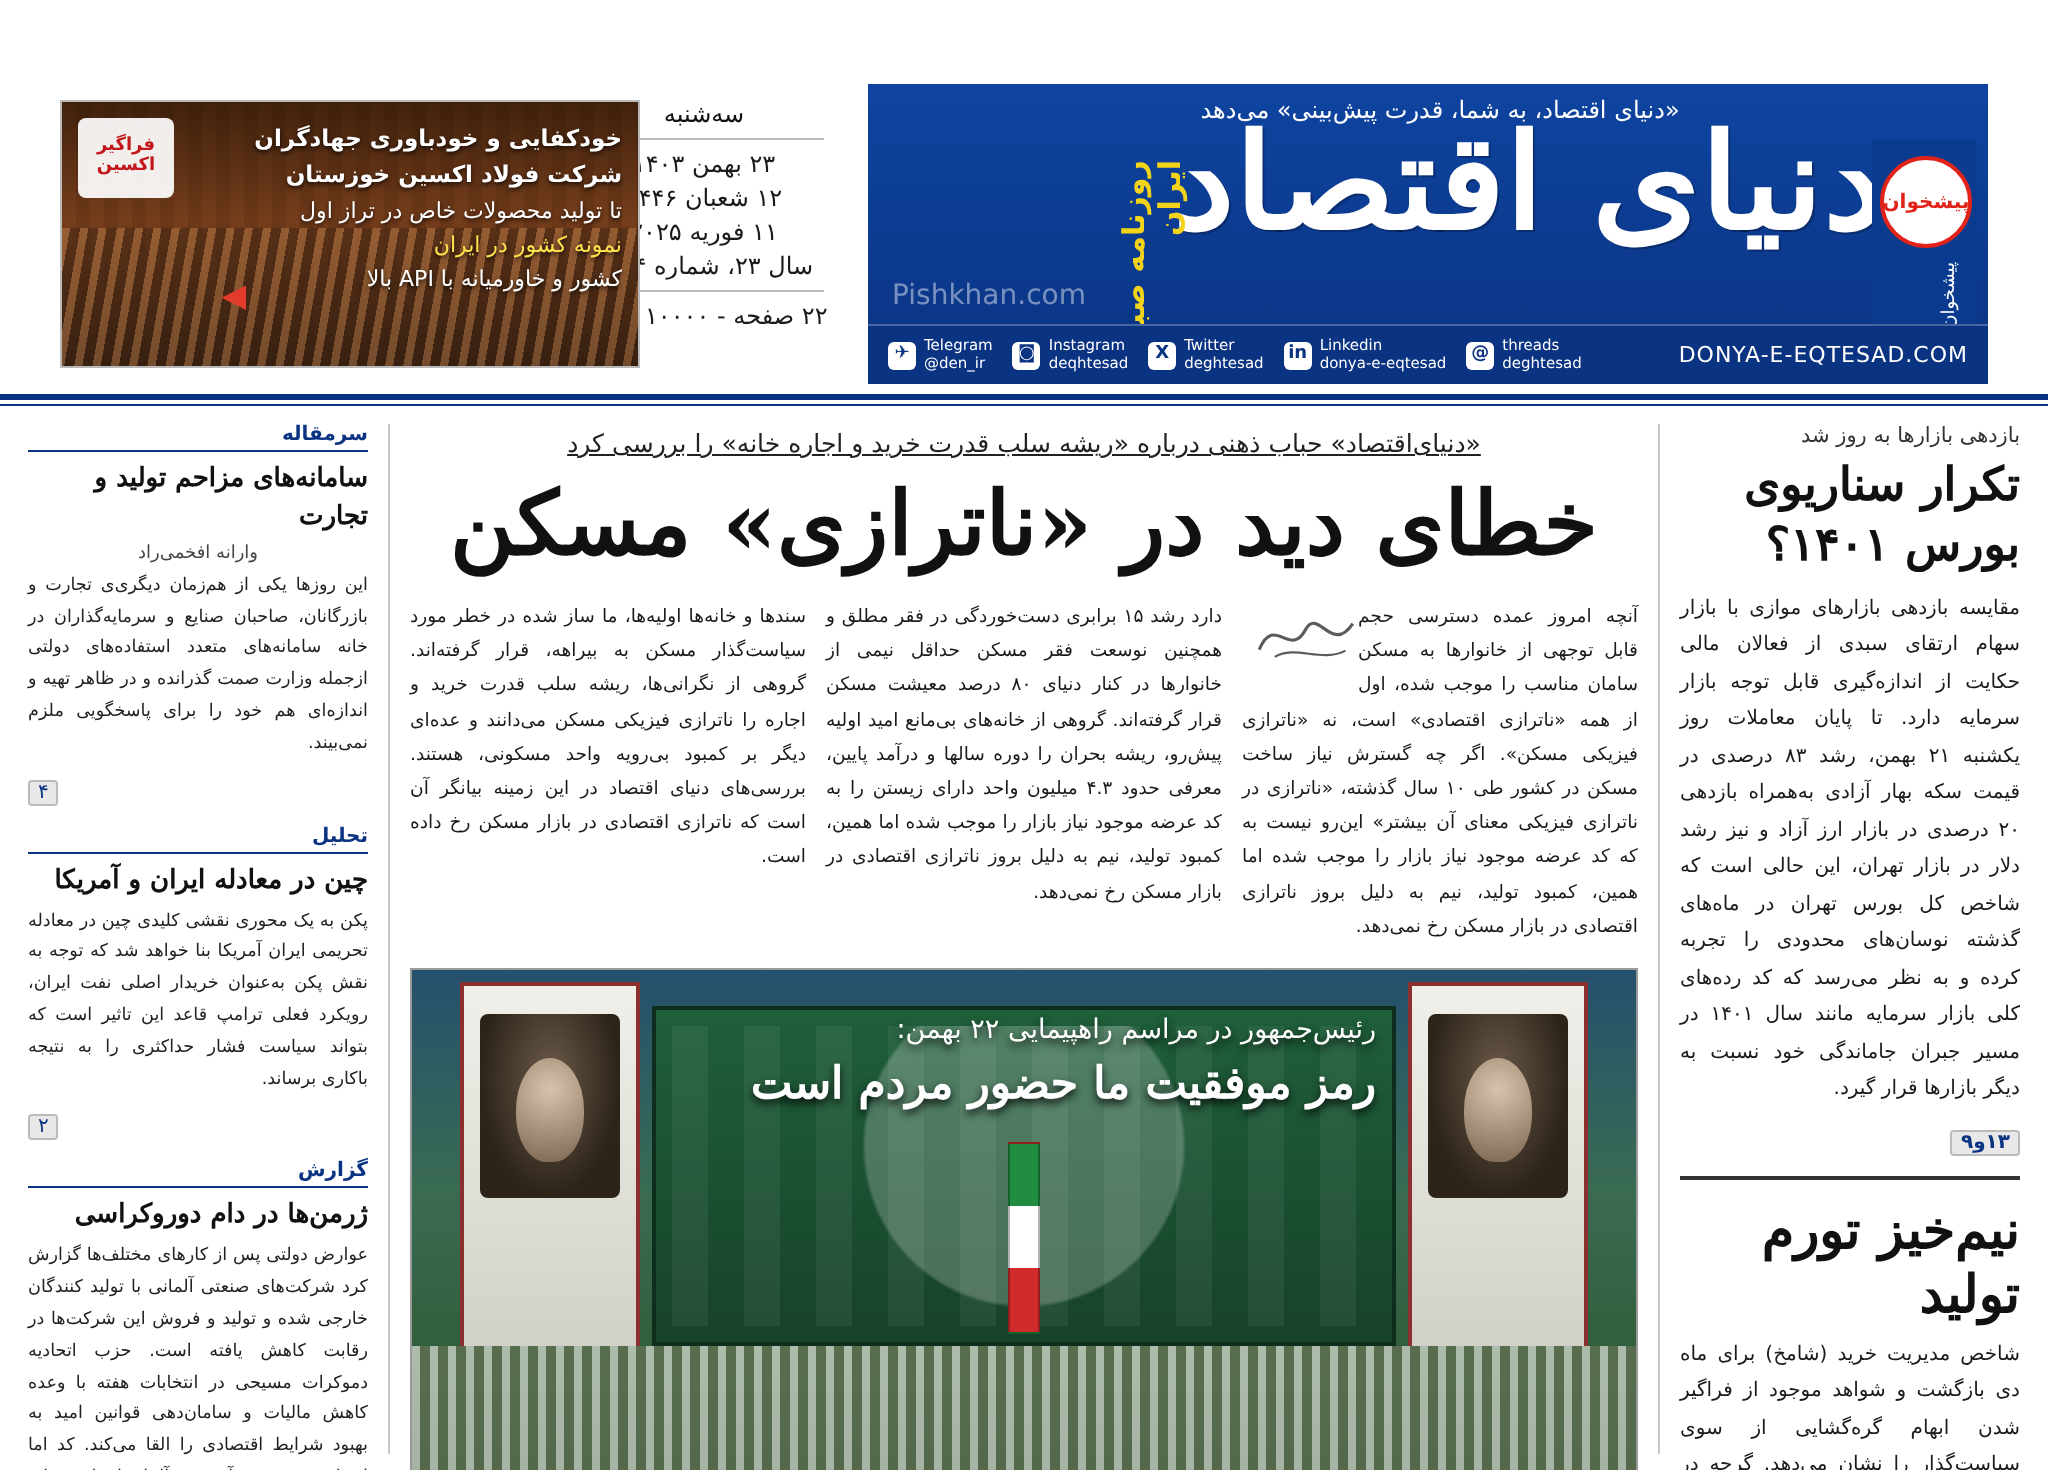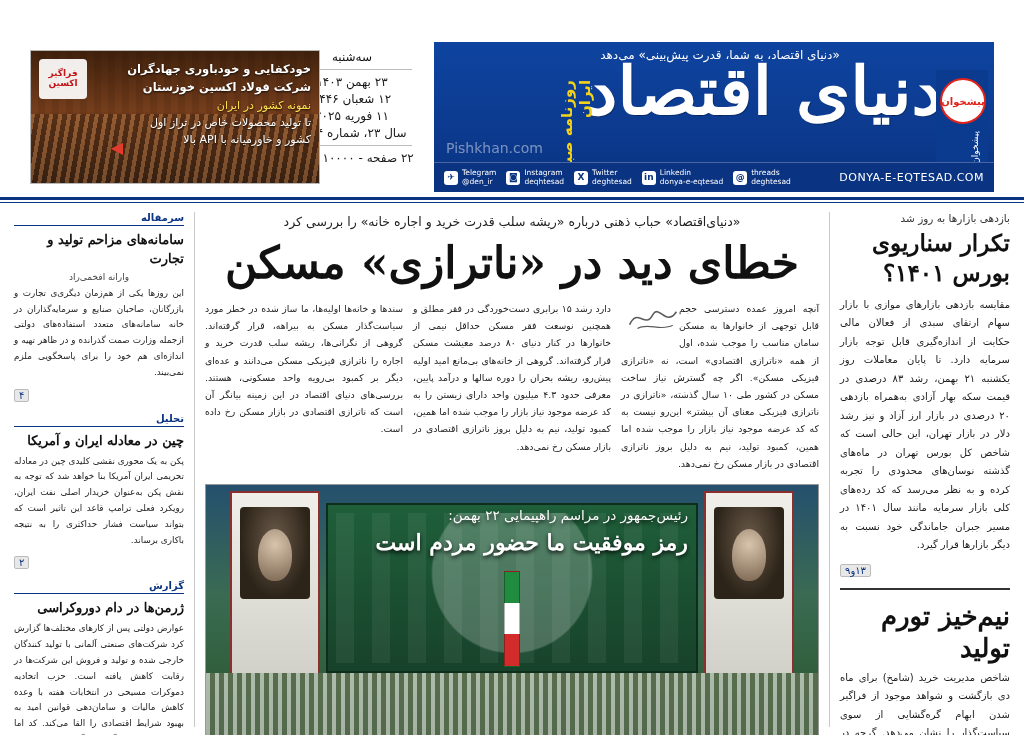--- a/index.html
+++ b/index.html
@@ -171,26 +171,27 @@
     direction: rtl; text-align: justify; font-size: 10px; line-height: 1.85;
     color: #1b1b1b; column-count: 1;
   }
   .sep-line { height: 1px; background: #bdbdbd; margin: 10px 0; }
   .sep-line.dark { background: #333; height: 2px; }
   .r-head2 { font-size: 26px; line-height: 1.25; margin-bottom: 4px; }
   .pagenum {
     display: inline-block; background: #e8e8e8; border: 1px solid #bbb;
     color: #0a3382; font-size: 10px; padding: 0 4px; border-radius: 2px;
   }
-  .more-row { text-align: left; margin-top: 4px; }
+  .more-row { text-align: right; margin-top: 4px; font-weight: bold; }
 
   
   .c-kicker {
     direction: rtl; text-align: center; font-size: 12.5px; color: #222;
     margin: 2px 0 6px 0;
+    text-decoration: underline;
   }
   .c-head {
     direction: rtl; text-align: center;
     font-family: "DejaVu Serif","Liberation Serif",serif;
     font-size: 44px; font-weight: bold; color: #111; line-height: 1.25;
     margin-bottom: 10px;
   }
   .c-cols {
     display: flex; direction: rtl; gap: 10px; font-size: 9.3px;
     line-height: 1.85; color: #1b1b1b; text-align: justify;
@@ -355,22 +356,22 @@
         <div class="rule"></div>
         <div class="ln">۲۲ صفحه - ۱۰۰۰۰ تومان</div>
       </div>
 
       <div class="ad">
         <div class="ad-photo"></div>
         <div class="ad-logo">فراگیر اکسین</div>
         <div class="ad-text">
           <div>خودکفایی و خودباوری جهادگران</div>
           <div>شرکت فولاد اکسین خوزستان</div>
+          <div class="l2">تا تولید محصولات خاص در تراز اول</div>
           <div class="l2 hl">نمونه کشور در ایران</div>
-          <div class="l2">تا تولید محصولات خاص در تراز اول</div>
           <div class="l2">کشور و خاورمیانه با API بالا</div>
         </div>
         <div class="ad-arrow">◀</div>
       </div>
 
     </div>
     <div class="rule-thick"></div>
     <div class="rule-thin"></div>
   </div>
 

